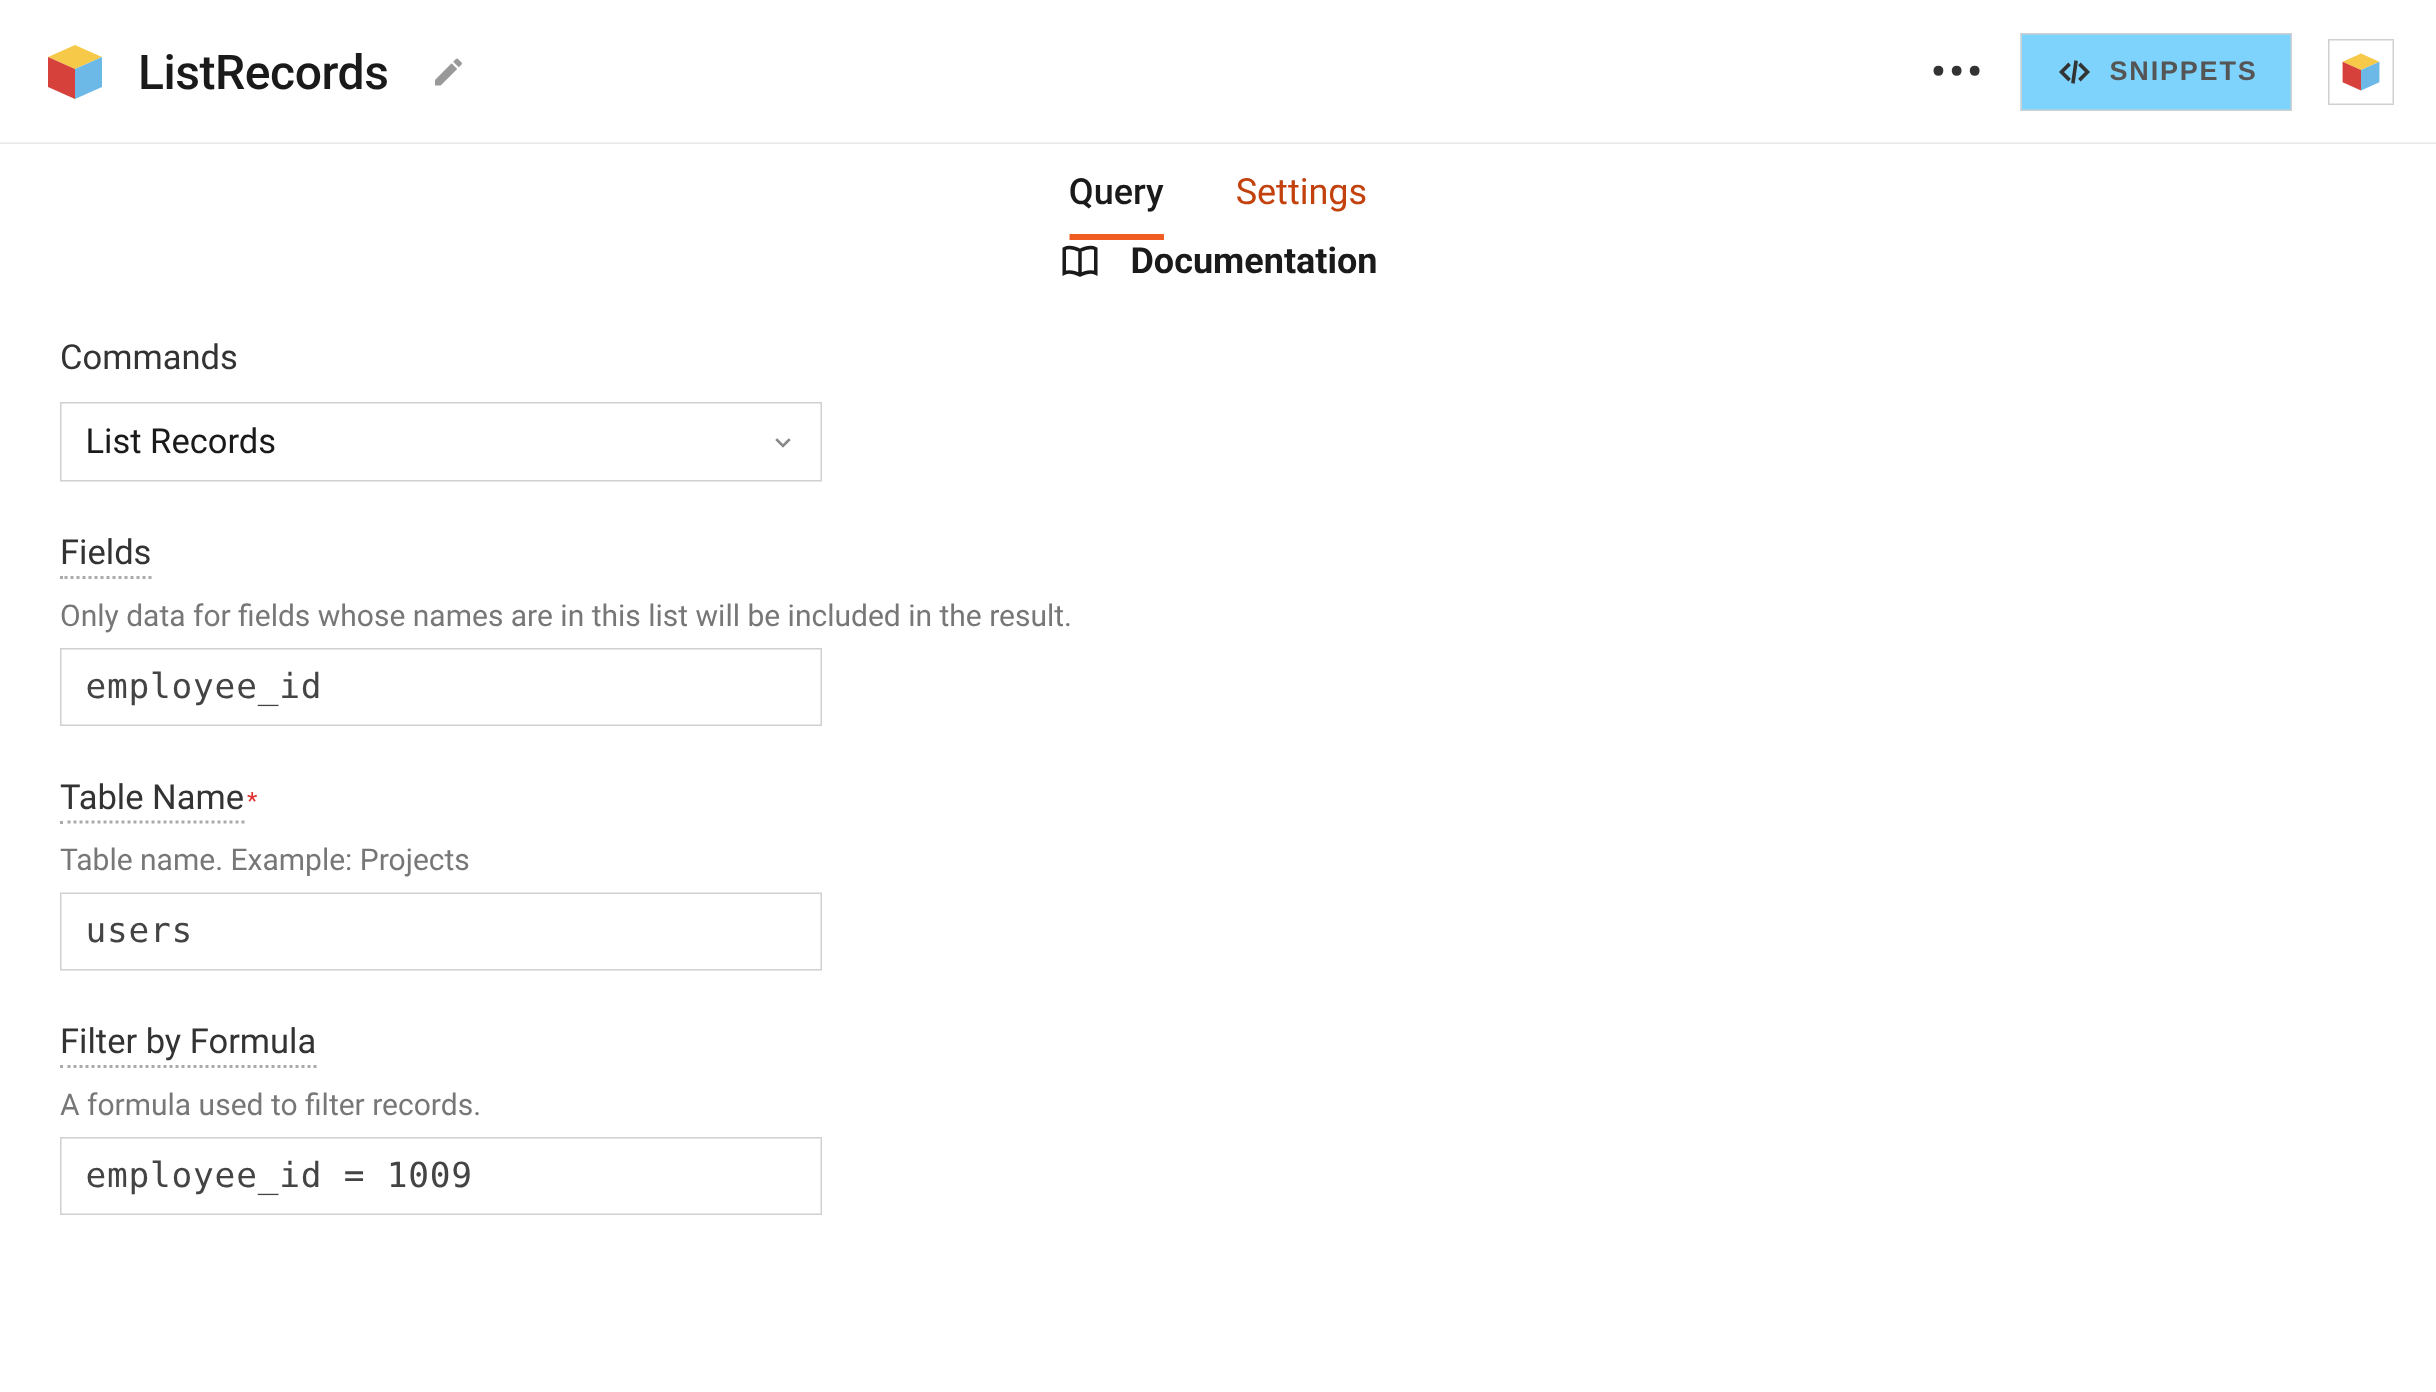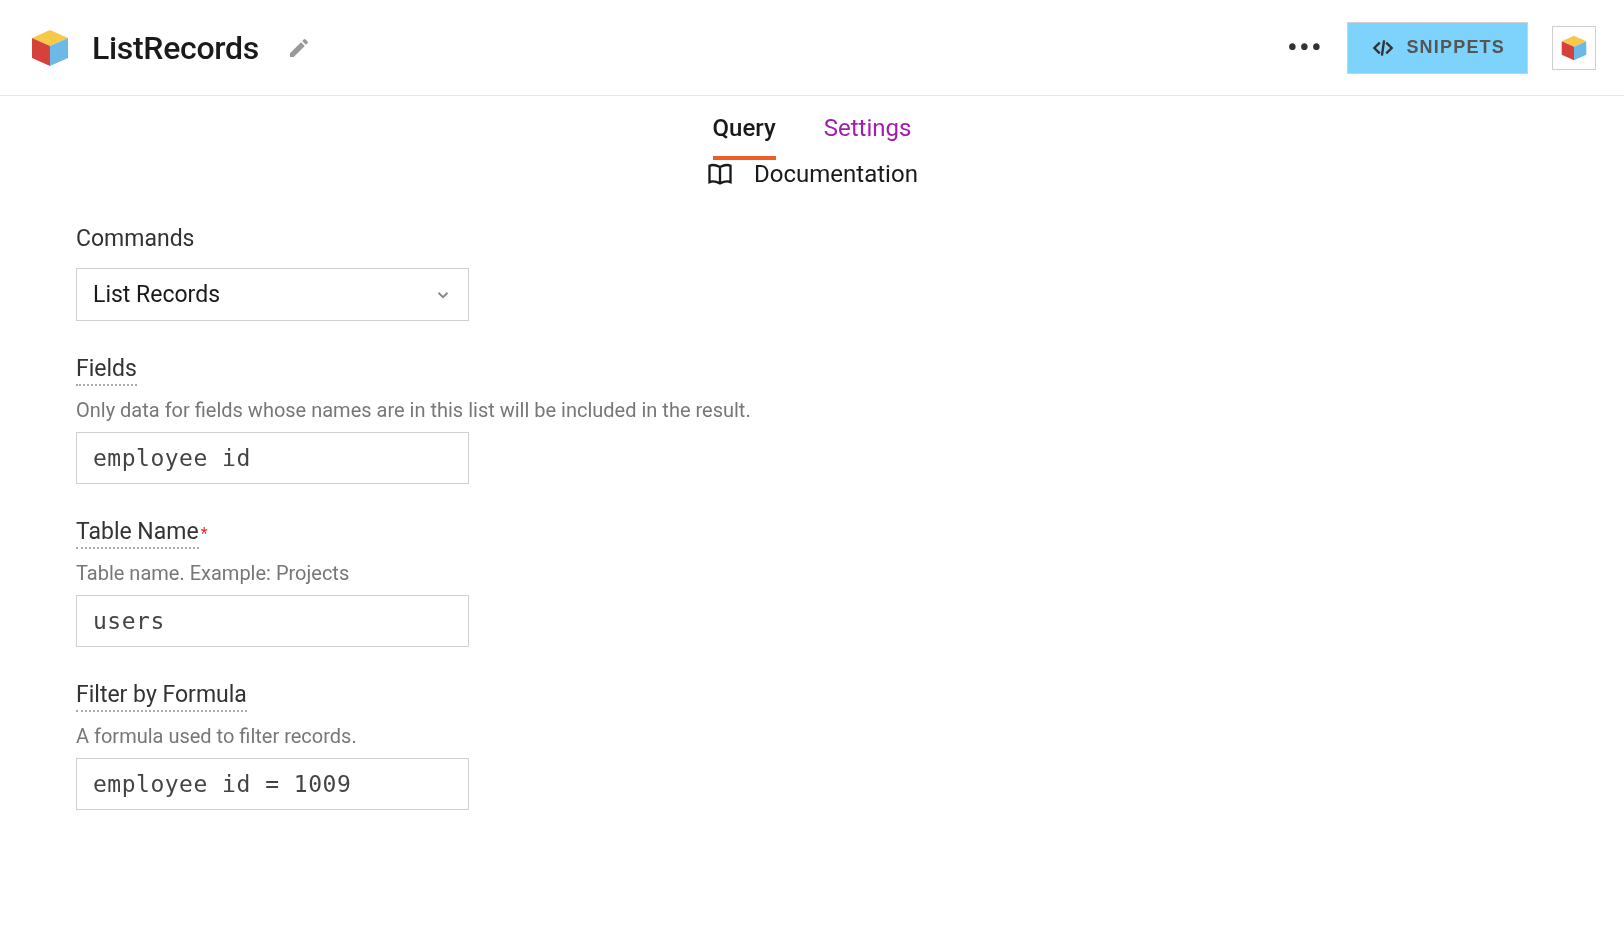--- a/index.html
+++ b/index.html
@@ -93,47 +93,46 @@
       flex-direction: column;
     }
     .tabs {
       display: flex;
       gap: 48px;
     }
     .tab {
       font-size: 24px;
       padding: 18px 0 14px 0;
       cursor: pointer;
-      color: #a21caf;
+      color: #c2410c;
       border-bottom: 4px solid transparent;
     }
     .tab.active {
       color: #1a1a1a;
       font-weight: 500;
       border-bottom: 4px solid #f05d23;
     }
     .doc-link {
       display: flex;
       align-items: center;
       gap: 20px;
       font-size: 24px;
-      font-weight: 400;
+      font-weight: 700;
       color: #1a1a1a;
       cursor: pointer;
     }
     .doc-link svg {
       width: 28px;
       height: 28px;
     }
     .form-area {
       padding: 36px 40px;
     }
     .field-group {
       margin-bottom: 34px;
-      margin-left: 36px;
     }
     .field-label {
       font-size: 23px;
       color: #333;
       margin-bottom: 6px;
       display: inline-block;
     }
     .field-label.dotted {
       border-bottom: 2px dotted #aaa;
       padding-bottom: 2px;
@@ -146,21 +145,21 @@
       font-size: 20px;
       color: #777;
       margin-top: 6px;
       margin-bottom: 10px;
     }
     .select-box, .text-input {
       border: 1px solid #d0d0d0;
       background: #fff;
       padding: 12px 16px;
       font-size: 23px;
-      width: 393px;
+      width: 508px;
       display: flex;
       align-items: center;
       justify-content: space-between;
       color: #1a1a1a;
     }
     .select-box {
       cursor: pointer;
       margin-top: 10px;
     }
     .select-box svg {

